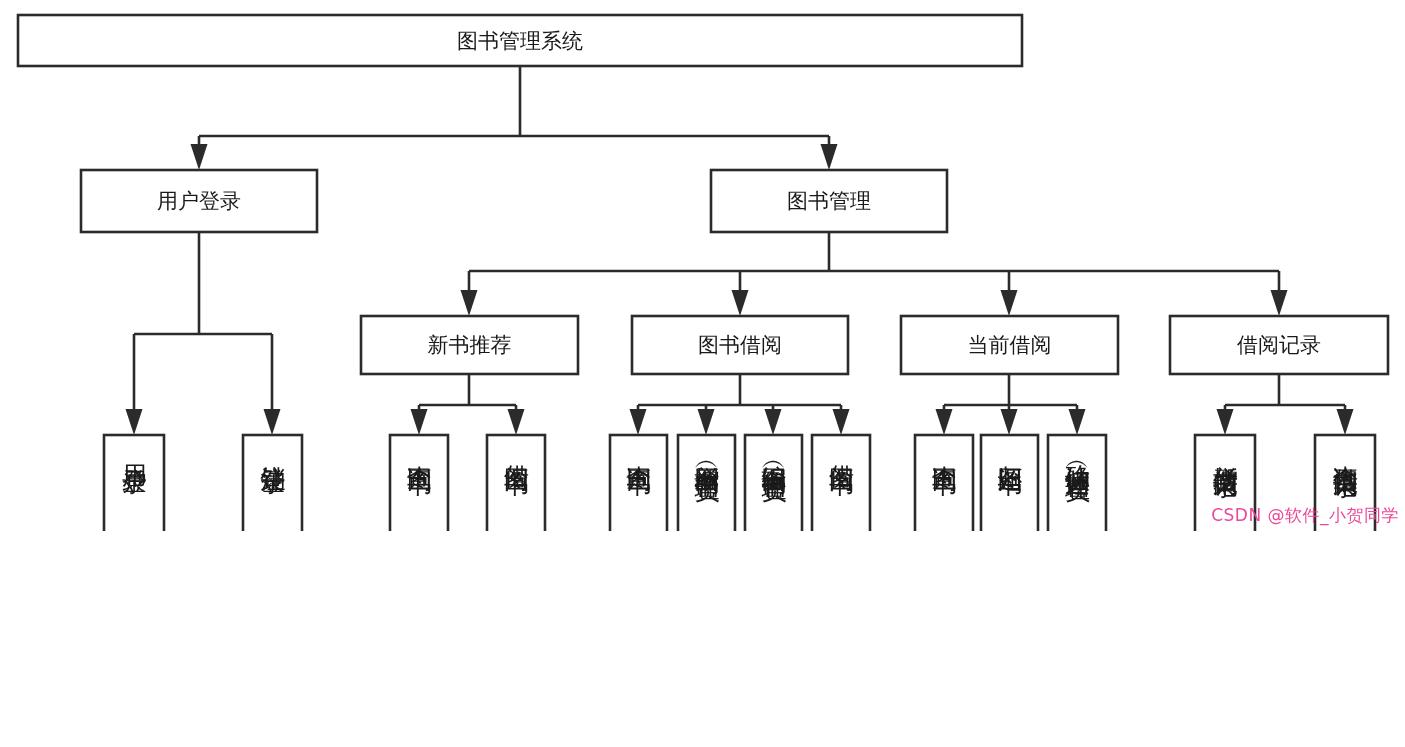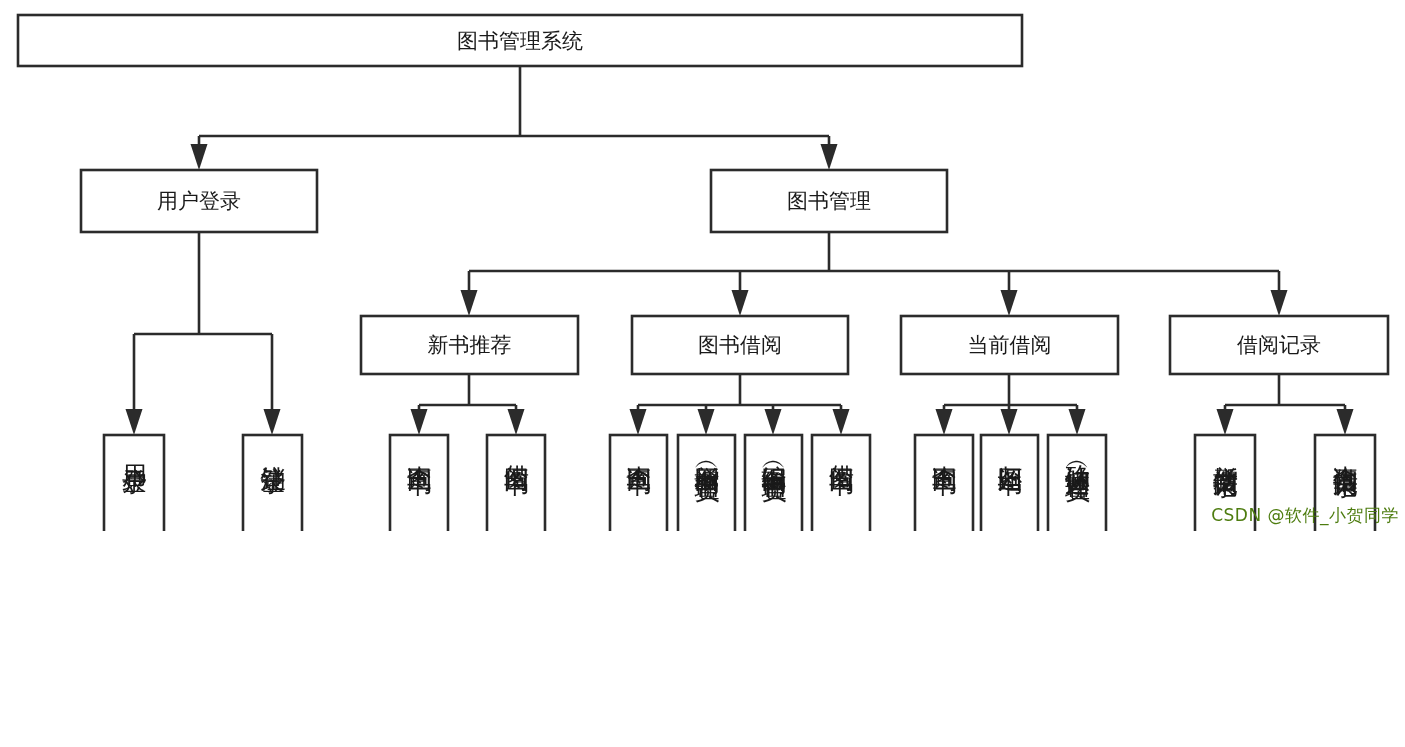--- a/index.html
+++ b/index.html
@@ -63,21 +63,21 @@
     letter-spacing: 2px;
     color: #1a1a1a;
     white-space: nowrap;
   }
   .watermark {
     position: absolute;
     right: 6px;
     bottom: 4px;
     font-family: "DejaVu Sans", "Liberation Sans", sans-serif;
     font-size: 17px;
-    color: #4d7c0f;
+    color: #ec4899;
     letter-spacing: 0.5px;
     white-space: nowrap;
   }
 </style>
 </head>
 <body>
 
 <div id="diagram-root">
 
   <svg class="diagram-canvas" viewBox="0 0 1405 747" xmlns="http://www.w3.org/2000/svg">

